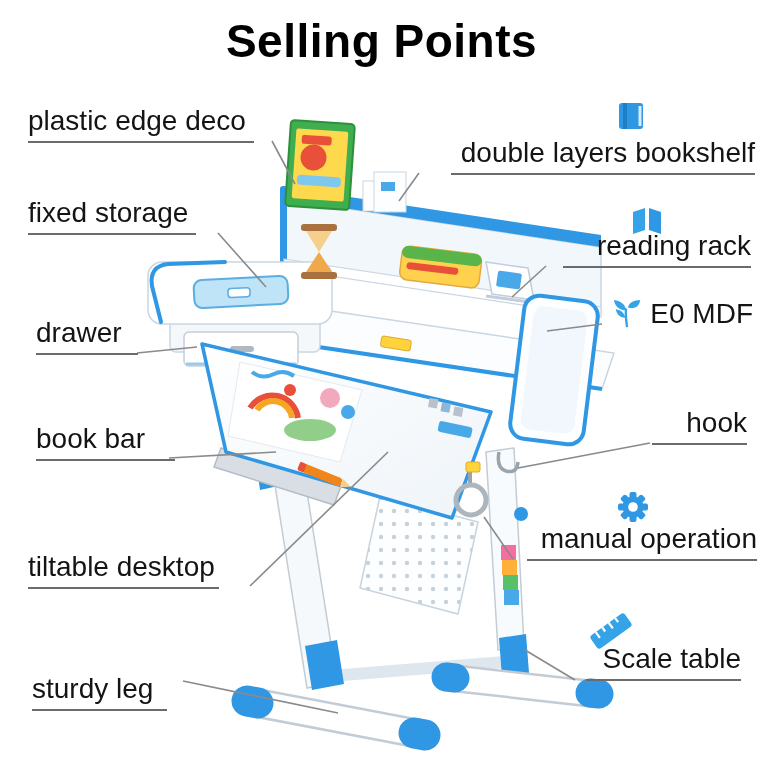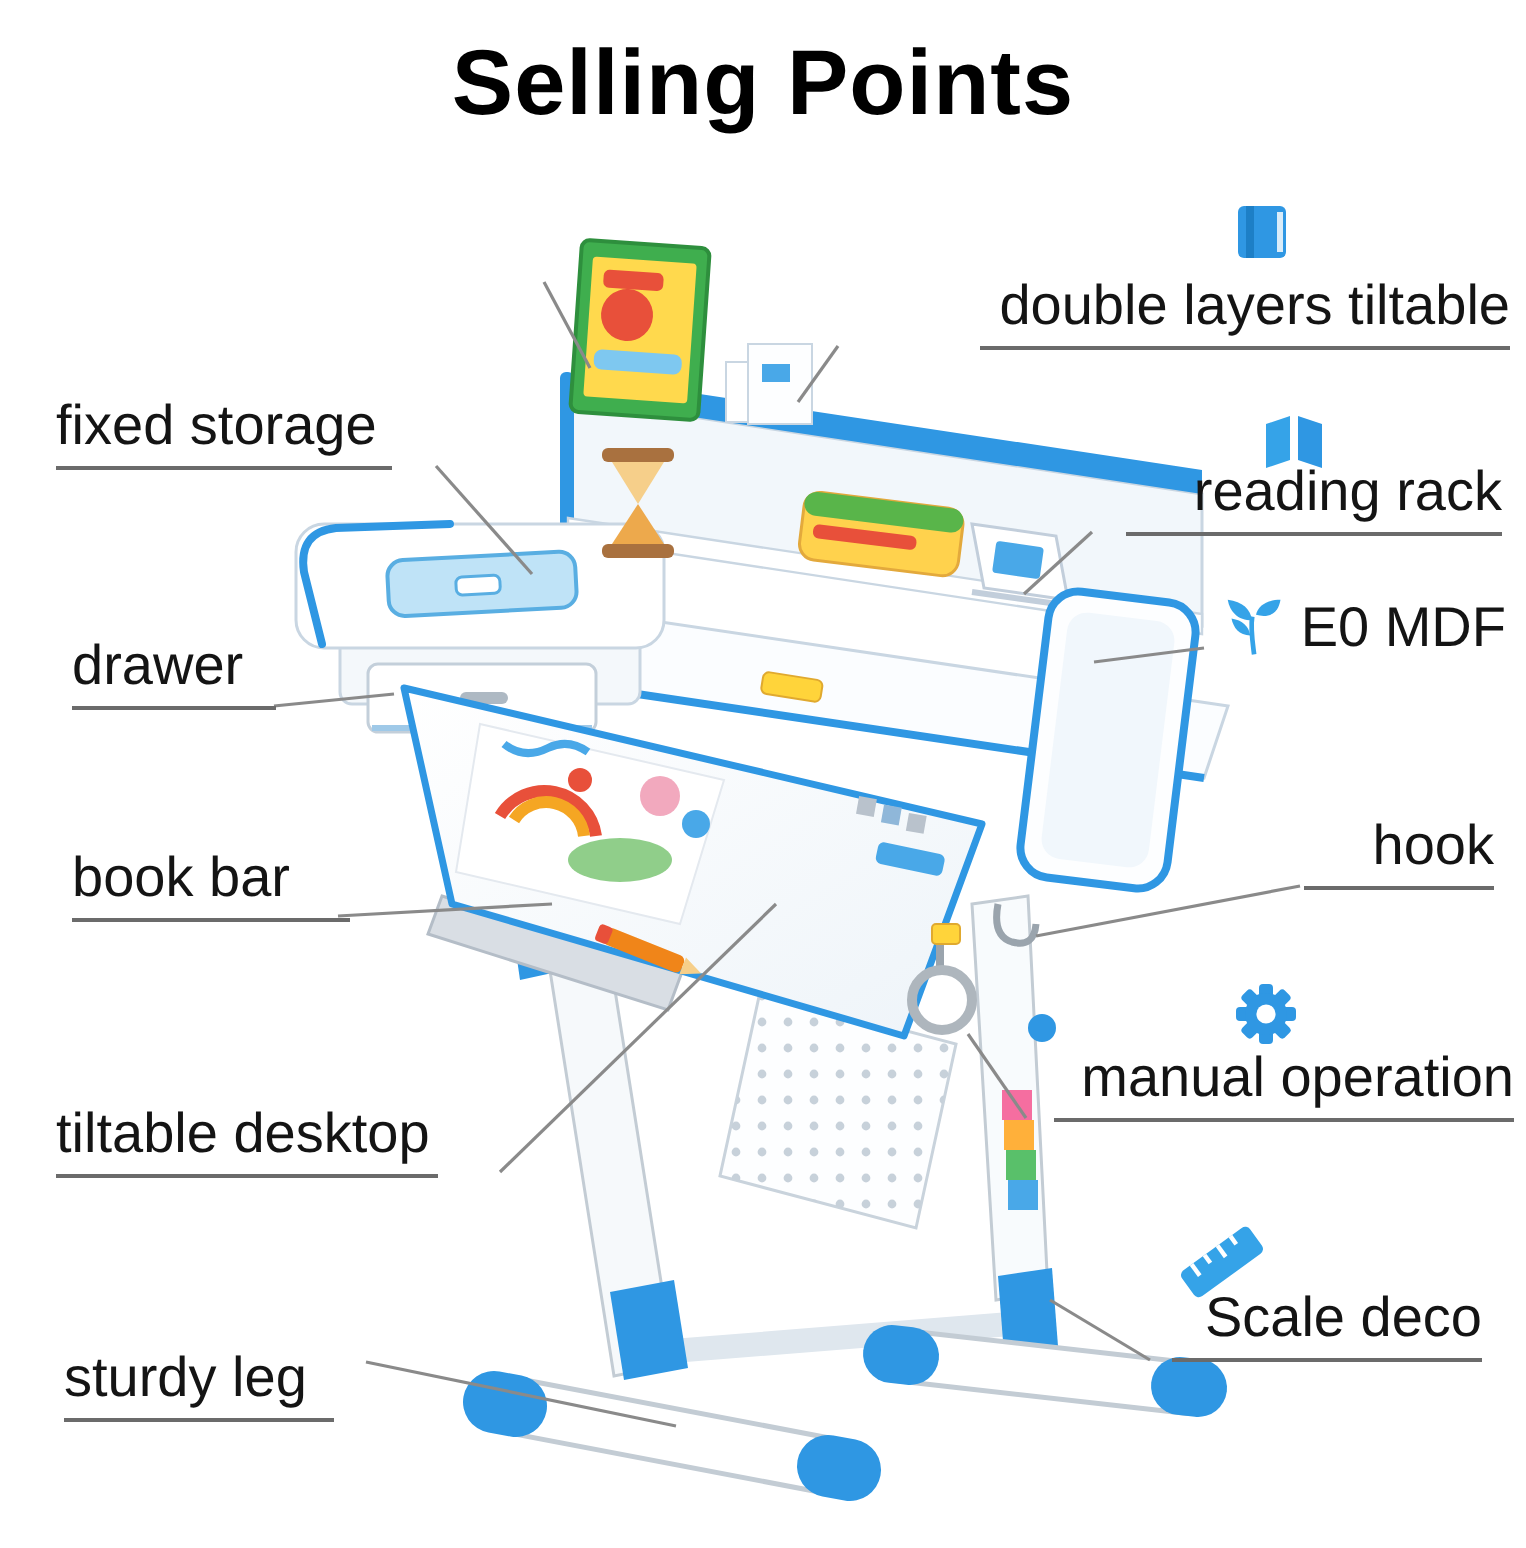--- a/index.html
+++ b/index.html
@@ -185,48 +185,49 @@
       <line x1="546" y1="266" x2="512" y2="297"></line>
       <line x1="602" y1="324" x2="547" y2="331"></line>
       <line x1="650" y1="443" x2="518" y2="468"></line>
       <line x1="513" y1="559" x2="484" y2="517"></line>
       <line x1="575" y1="680" x2="525" y2="650"></line>
     </g>
   </svg>
 
   <h1 class="title">Selling Points</h1>
 
+  <div class="label" style="left:28px; top:106px; padding-right:8px;">plastic edge deco</div>
   <div class="label" style="left:28px; top:198px; padding-right:8px;">fixed storage</div>
   <div class="label" style="left:36px; top:318px; padding-right:16px;text-align:right;">drawer</div>
   <div class="label" style="left:36px; top:424px; padding-right:30px;">book bar</div>
   <div class="label" style="left:28px; top:552px; padding-right:4px;">tiltable desktop</div>
   <div class="label" style="left:32px; top:646px; padding-right:14px;margin-top:28px;">sturdy leg</div>
 
-  <div class="label" style="right:8px;  top:138px; padding-left:10px;">double layers tiltable</div>
+  <div class="label" style="right:8px;  top:138px; padding-left:10px;">double layers bookshelf</div>
   <div class="label" style="right:12px; top:231px; padding-left:34px;">reading rack</div>
 
   <div class="label no-line" style="right:10px; top:298px;">
     <span class="row">
       <span class="icon" style="position:static;">
         <svg width="32" height="32" viewBox="0 0 34 32">
           <g fill="#35a3e8">
             <path d="M16,30 C15,22 14,16 15,10" stroke="#35a3e8" stroke-width="2.5" fill="none"></path>
             <path d="M15,12 C7,12 3,7 2,1 C10,2 14,6 15,12 z"></path>
             <path d="M17,9 C18,4 23,1 30,1 C29,8 24,11 17,9 z"></path>
             <path d="M14,20 C8,20 5,16 4,11 C10,12 13,15 14,20 z"></path>
           </g>
         </svg>
       </span>
       <span class="txt">E0 MDF</span>
     </span>
   </div>
 
   <div class="label" style="right:16px; top:408px; padding-left:34px;">hook</div>
   <div class="label" style="right:6px;  top:524px; padding-left:14px;">manual operation</div>
-  <div class="label" style="right:22px; top:644px; padding-left:16px;">Scale deco</div>
+  <div class="label" style="right:22px; top:644px; padding-left:16px;">Scale table</div>
 
   <span class="icon" style="left:616px; top:100px;">
     <svg width="32" height="32" viewBox="0 0 32 32">
       <path d="M6,3 h18 a3,3 0 0 1 3,3 v20 a3,3 0 0 1 -3,3 h-18 a3,3 0 0 1 -3,-3 v-20 a3,3 0 0 1 3,-3 z" fill="#2f97e3"></path>
       <rect x="7" y="3" width="4" height="26" fill="#1d7fc6"></rect>
       <path d="M24,6 v20" stroke="#d9ecf9" stroke-width="3"></path>
     </svg>
   </span>
 
   <span class="icon" style="left:630px; top:206px;">

